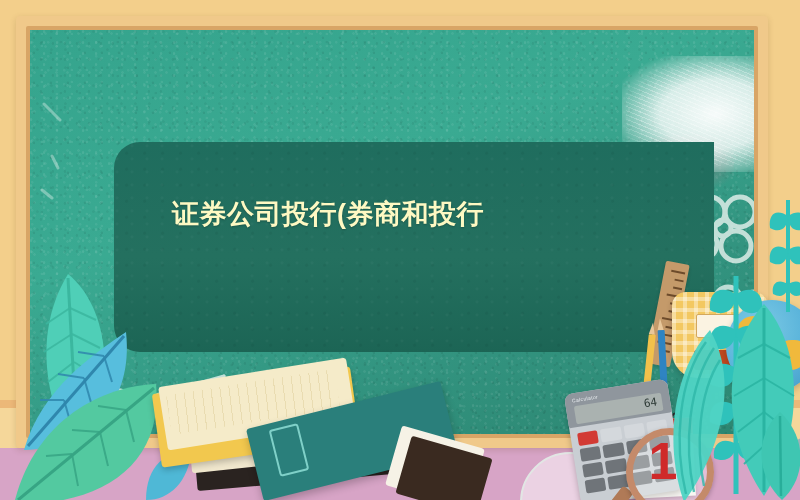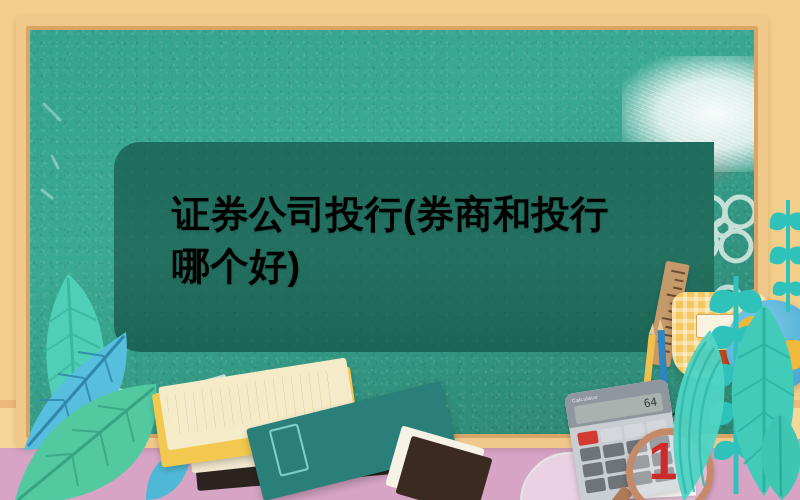--- a/index.html
+++ b/index.html
@@ -38,21 +38,21 @@
   
   .title-panel{position:absolute;left:84px;top:112px;width:600px;height:210px;
       background:linear-gradient(180deg,#1f6d5e 0%,#24705f 55%,#1c6555 100%);
       border-radius:26px 0 0 26px;}
   .title-panel:after{content:"";position:absolute;inset:0;border-radius:26px 0 0 26px;opacity:.25;
       background-image:radial-gradient(circle at 20% 30%, rgba(255,255,255,.12) 0 1px, transparent 2px),
                        radial-gradient(circle at 70% 70%, rgba(0,0,0,.18) 0 1px, transparent 2px);
       background-size:15px 13px,18px 16px;}
 
   .title-text{position:absolute;left:142px;top:158px;width:520px;
-      color:#000000;font-size:38px;line-height:52px;font-weight:bold;letter-spacing:.5px;
+      color:#fef9c3;font-size:27px;line-height:52px;font-weight:bold;letter-spacing:.5px;
       text-shadow:0 1px 2px rgba(0,0,0,.22);}
 
   
   .chalk{position:absolute;stroke:#e9f3ef;fill:none;opacity:.88;}
   .smudge{position:absolute;left:592px;top:26px;width:186px;height:116px;
      background:radial-gradient(ellipse at 50% 50%, rgba(255,255,255,.96) 0%, rgba(255,255,255,.80) 42%, rgba(255,255,255,.22) 72%, rgba(255,255,255,0) 82%);
      filter:blur(.4px);}
   .smudge2{position:absolute;left:608px;top:104px;width:96px;height:58px;
      background:radial-gradient(ellipse at 50% 50%, rgba(120,120,120,.55) 0%, rgba(130,130,130,.30) 55%, rgba(140,140,140,0) 78%);}
   .smudge-streaks{position:absolute;left:596px;top:32px;width:178px;height:104px;opacity:.55;
@@ -197,21 +197,20 @@
         <line x1="6" y1="10" x2="22" y2="26"></line>
         <line x1="14" y1="62" x2="20" y2="74"></line>
         <line x1="4" y1="96" x2="14" y2="104"></line>
       </g>
     </svg>
 
     <div class="title-panel"></div>
 
     <div class="title-text">
       <div>证券公司投行(券商和投行</div>
-      <div>哪个好)</div>
     </div>
   </div>
 
   <svg class="leaf" style="left:-6px;top:268px;width:150px;height:210px" viewBox="0 0 150 210">
     <path d="M74 6 C116 40 124 120 88 196 C56 150 34 72 74 6 Z" fill="#4fcfb7"></path>
     <path d="M74 10 L84 190" stroke="#3bb79f" stroke-width="3" fill="none"></path>
     <g stroke="#3bb79f" stroke-width="2" fill="none" opacity=".85">
       <path d="M76 40 L102 52"></path>
         <path d="M78 66 L106 80"></path>
         <path d="M80 94 L106 110"></path>

